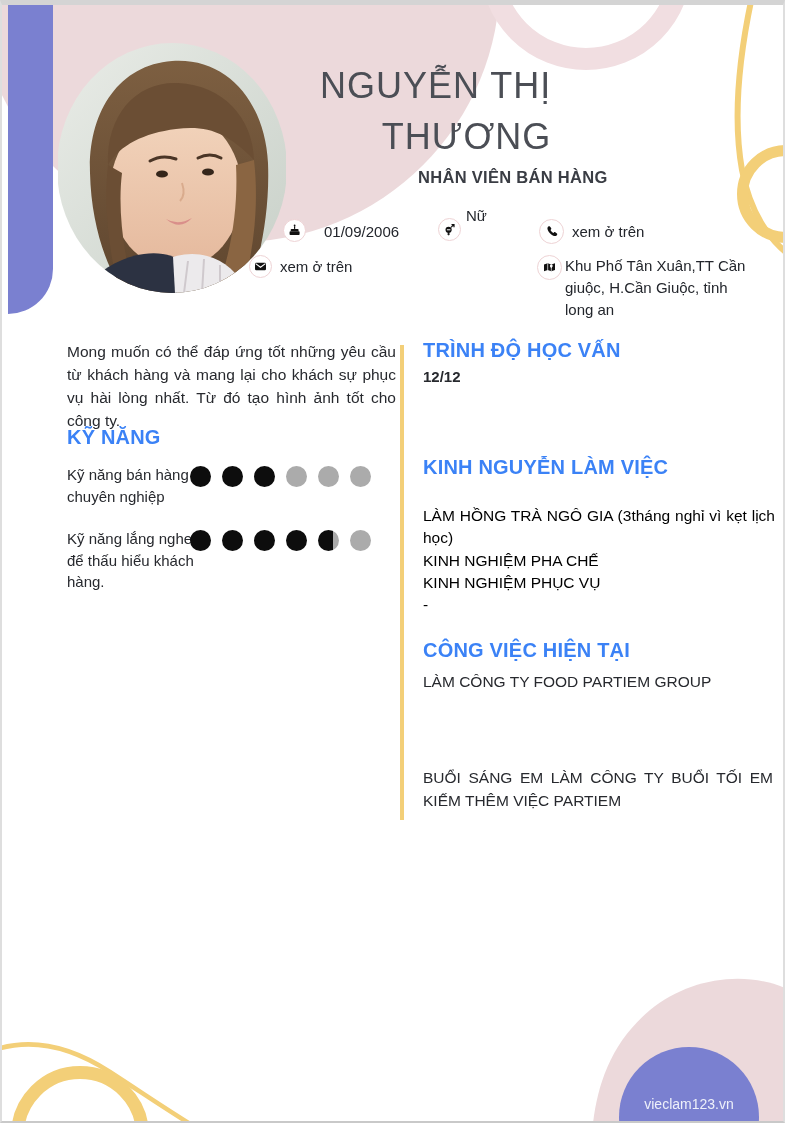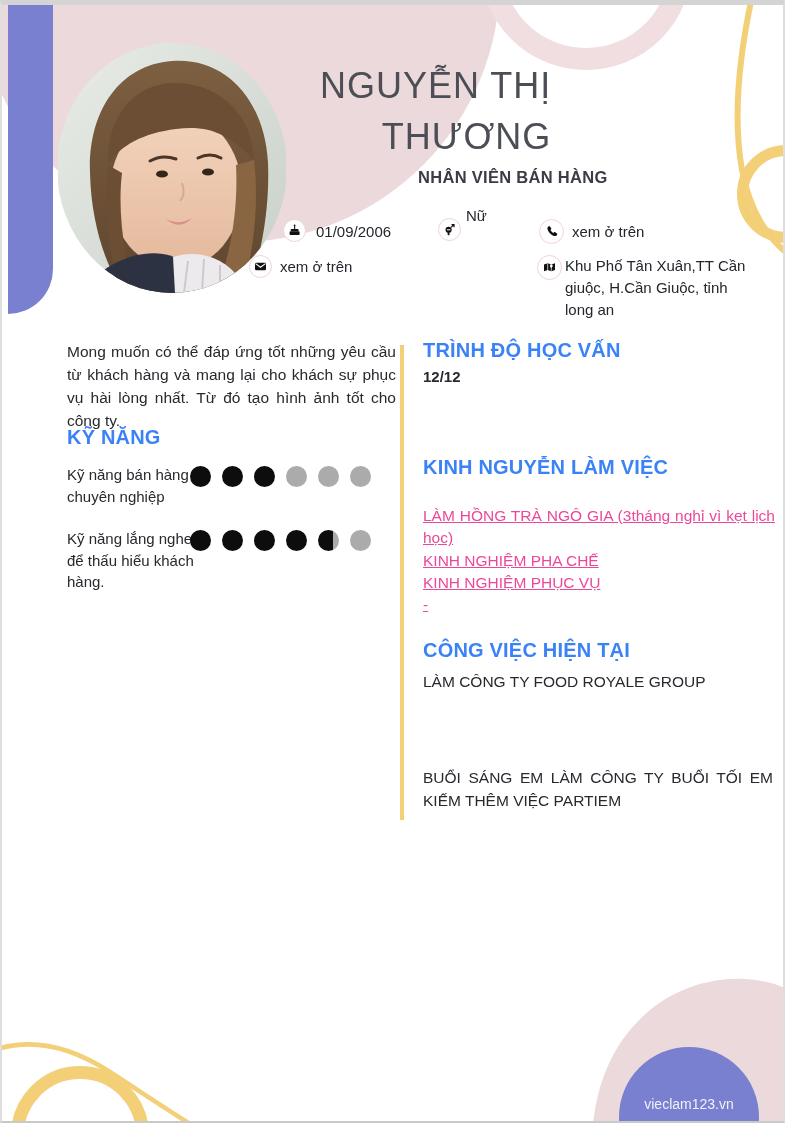--- a/index.html
+++ b/index.html
@@ -36,21 +36,21 @@
   
   .heading{position:absolute;font-size:20px;font-weight:bold;color:#3b82f6;letter-spacing:0.2px;z-index:4;}
   .body-text{position:absolute;font-size:15.5px;line-height:23px;color:#27292e;z-index:4;}
   .justify{text-align:justify;}
   .divider{position:absolute;left:400px;top:345px;width:4px;height:475px;background:#f3cf78;z-index:4;}
   .skill-label{position:absolute;left:67px;width:134px;font-size:15px;line-height:21.5px;color:#27292e;z-index:4;}
   .dots{position:absolute;left:190px;display:flex;z-index:4;}
   .dot{width:21px;height:21px;border-radius:50%;background:#ababab;margin-right:11px;}
   .dot.full{background:#0d0d0d;}
   .edu-detail{position:absolute;left:423px;top:368px;font-size:15px;font-weight:bold;color:#27292e;z-index:4;}
-  .exp-line{font-size:15.5px;line-height:22.3px;color:#ec4899;text-decoration:underline;}
+  .exp-line{font-size:15.5px;line-height:22.3px;color:#000000;}
 </style>
 </head>
 <body>
 
 <div class="page">
 
   <div class="deco pink-big"></div>
   <div class="deco pink-ring"></div>
   <svg class="deco arcs-svg" viewBox="0 0 785 1123">
     <path d="M 753,-8 C 738,60 733,120 742,170 C 750,212 770,245 800,262" fill="none" stroke="#f3cf78" stroke-width="6"></path>
@@ -104,21 +104,21 @@
   <div class="job-title">NHÂN VIÊN BÁN HÀNG</div>
 
   <div class="cicon" style="left:283px;top:219px">
     <svg width="13" height="13" viewBox="0 0 13 13">
       <circle cx="6.6" cy="1.5" r="0.9" fill="#111"></circle>
       <rect x="6" y="2.3" width="1.2" height="2.6" fill="#111"></rect>
       <rect x="2.6" y="5" width="8" height="2.2" rx="1" fill="#111"></rect>
       <rect x="1.6" y="7.2" width="10" height="3.8" rx="0.8" fill="#111"></rect>
     </svg>
   </div>
-  <div class="ctext" style="left:316px;top:223px">01/09/2006</div>
+  <div class="ctext" style="left:324px;top:223px">01/09/2006</div>
 
   <div class="cicon" style="left:438px;top:218px">
     <svg width="13" height="13" viewBox="0 0 13 13">
       <circle cx="5.6" cy="6.8" r="3.1" fill="#111"></circle>
       <rect x="3.9" y="6.3" width="3.5" height="1" fill="#fff"></rect>
       <path d="M8,4.4 L10.9,1.6 M8.5,1.7 L11,1.7 L11,4.2" stroke="#111" stroke-width="1.2" fill="none"></path>
       <rect x="5.1" y="9.7" width="1" height="2.6" fill="#111"></rect>
       <rect x="4.2" y="10.6" width="2.8" height="0.9" fill="#111"></rect>
     </svg>
   </div>
@@ -180,17 +180,17 @@
 
   <div class="heading" style="left:423px;top:456px">KINH NGUYỄN LÀM VIỆC</div>
   <div class="body-text" style="left:423px;top:505px;width:352px">
     <div class="exp-line justify">LÀM HỒNG TRÀ NGÔ GIA (3tháng nghỉ vì kẹt lịch học)</div>
     <div class="exp-line">KINH NGHIỆM PHA CHẾ</div>
     <div class="exp-line">KINH NGHIỆM PHỤC VỤ</div>
     <div class="exp-line">-</div>
   </div>
 
   <div class="heading" style="left:423px;top:639px">CÔNG VIỆC HIỆN TẠI</div>
-  <div class="body-text" style="left:423px;top:670px;width:352px">LÀM CÔNG TY FOOD ROYALE GROUP</div>
+  <div class="body-text" style="left:423px;top:670px;width:352px">LÀM CÔNG TY FOOD PARTIEM GROUP</div>
   <div class="body-text justify" style="left:423px;top:766px;width:350px">BUỔI SÁNG EM LÀM CÔNG TY BUỔI TỐI EM KIẾM THÊM VIỆC PARTIEM</div>
 
   <div class="page-edge"></div>
 </div>
 
 </body></html>

